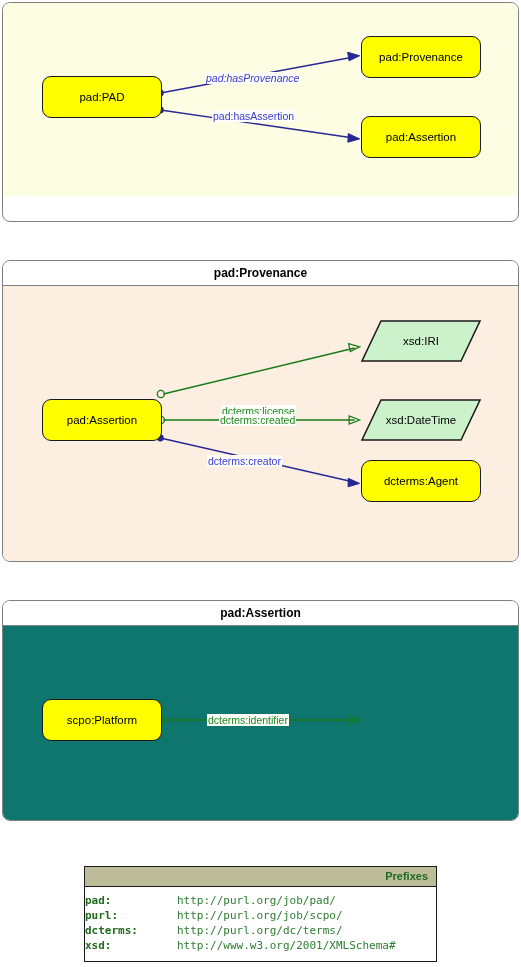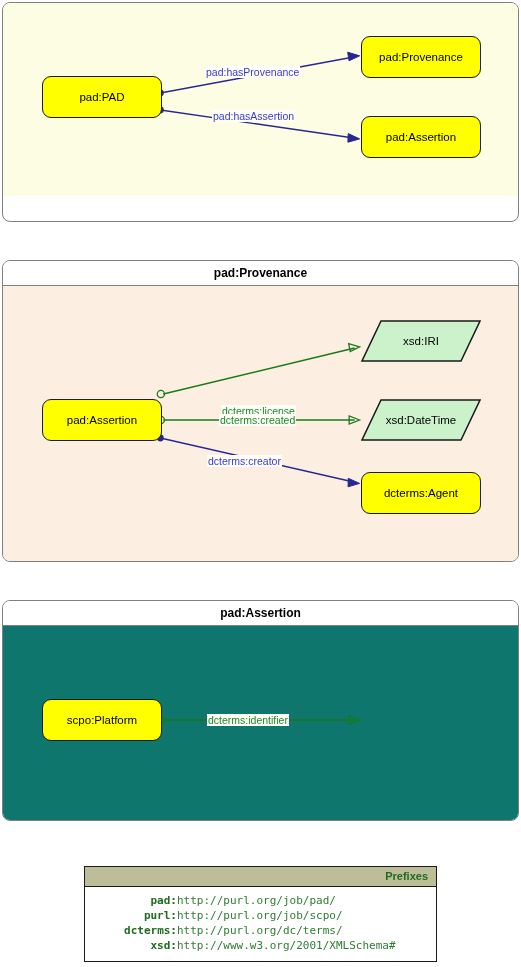--- a/index.html
+++ b/index.html
@@ -143,21 +143,20 @@
     font-family: "DejaVu Sans Mono", monospace;
     font-size: 11px;
     color: #2e7d32;
     margin: 6px 0 8px 0;
   }
   #prefix-table td {
     padding: 1px 0;
     white-space: nowrap;
   }
   .pfx-name {
-    text-align: right;
     font-weight: bold;
     width: 92px;
     padding-right: 0;
     color: #1f6b1f;
   }
   .pfx-uri {
     padding-left: 7px;
     color: #2e7d32;
   }
 </style>
@@ -183,21 +182,21 @@
     </div>
 
     <div class="node node-class" style="left:358px; top:33px;">
       <span>pad:Provenance</span>
     </div>
 
     <div class="node node-class" style="left:358px; top:113px;">
       <span>pad:Assertion</span>
     </div>
 
-    <div class="edge-label lbl-blue" style="left:202px; top:63px;">pad:hasProvenance</div>
+    <div class="edge-label lbl-blue" style="left:202px; top:69px;font-style:italic;">pad:hasProvenance</div>
     <div class="edge-label lbl-blue" style="left:209px; top:107px;">pad:hasAssertion</div>
 
   </div>
 </div>
 
 <div class="panel" id="panel-provenance">
   <div class="panel-title">pad:Provenance</div>
   <div class="panel-body">
 
     <svg class="edges" viewBox="0 0 517 275" preserveAspectRatio="none">
@@ -226,21 +225,21 @@
       <span class="lbl">xsd:IRI</span>
     </div>
 
     <div class="node node-literal" style="left:358px; top:113px;">
       <svg class="para" viewBox="0 0 120 42" preserveAspectRatio="none">
         <polygon class="para-bg" points="20,1 119,1 100,41 1,41"></polygon>
       </svg>
       <span class="lbl">xsd:DateTime</span>
     </div>
 
-    <div class="node node-class" style="left:358px; top:186px;">
+    <div class="node node-class" style="left:358px; top:174px;border-radius:10px;">
       <span>dcterms:Agent</span>
     </div>
 
     <div class="edge-label lbl-green" style="left:218px; top:119px;">dcterms:license</div>
     <div class="edge-label lbl-green" style="left:216px; top:128px;text-align:right;">dcterms:created</div>
     <div class="edge-label lbl-blue" style="left:204px; top:169px;">dcterms:creator</div>
 
   </div>
 </div>
 

